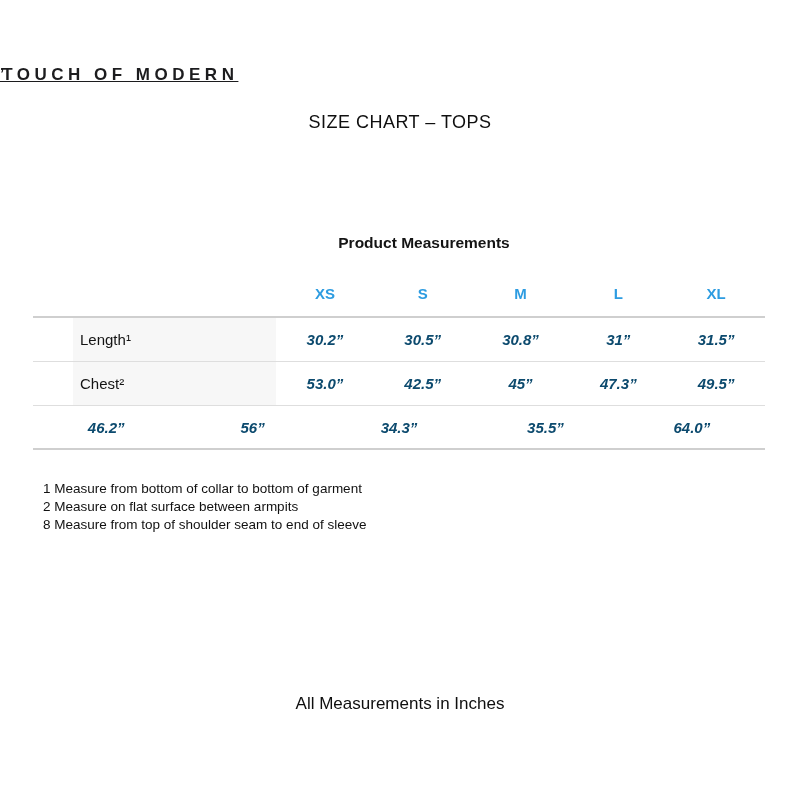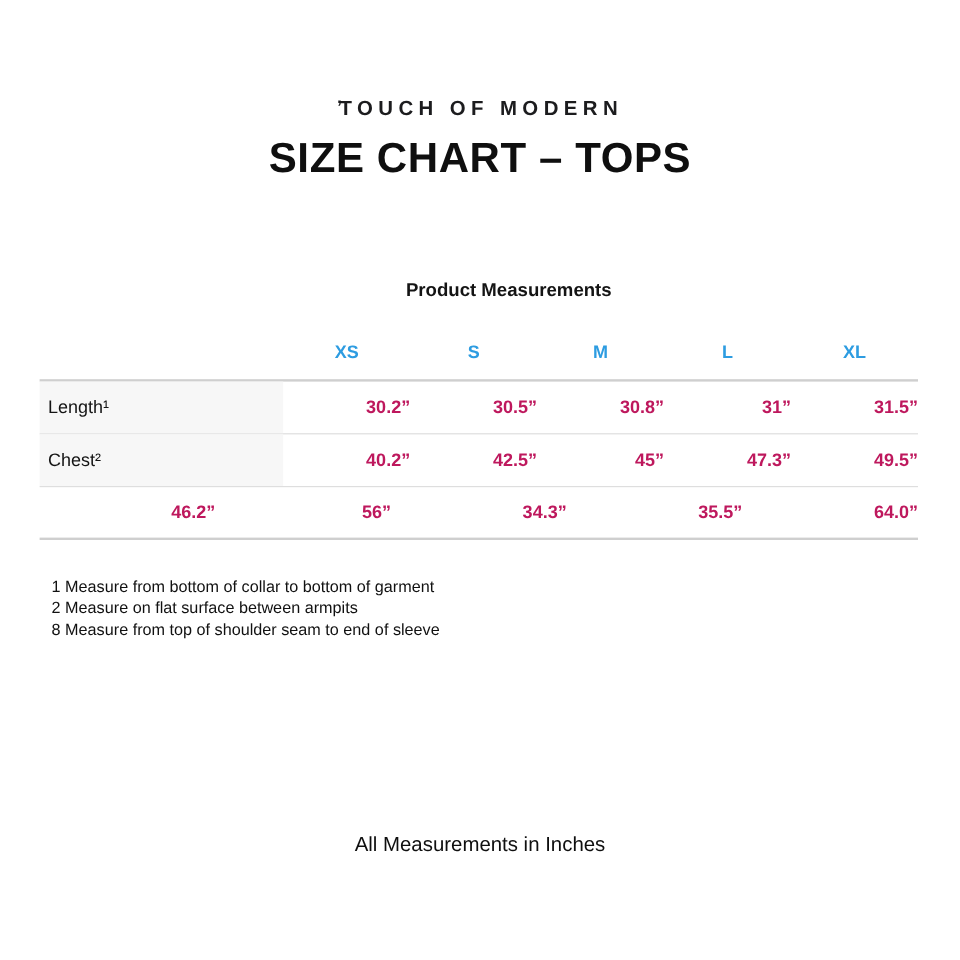--- a/index.html
+++ b/index.html
@@ -15,37 +15,38 @@
     font-family:"Liberation Sans","DejaVu Sans",sans-serif;
     color:var(--text);
   }
   .page{
     position:relative;
     width:800px;height:800px;
     background:#fff;
     overflow:hidden;
   }
   .logo{
-    position:absolute;top:81px;left:0;width:100%;
-    text-align:center;
+    position:absolute;top:64px;left:0;width:100%;
+    text-align:left;
     font-size:17px;font-weight:700;
     letter-spacing:4.5px;
     color:#1c1c1e;
     white-space:nowrap;
+    text-decoration:underline;
   }
   .logo .tick{
     font-size:15px;
     letter-spacing:0;
     vertical-align:2px;
     margin-right:-2px;
   }
   .page-title{
     position:absolute;top:112px;left:0;width:100%;
     text-align:center;
-    font-size:35px;font-weight:700;
+    font-size:18px;font-weight:400;
     letter-spacing:0.5px;
     color:#0f0f0f;
   }
   .table-caption{
     position:absolute;top:234px;left:0;width:100%;
     text-align:center;
     font-size:15.5px;font-weight:600;
     color:#141414;
     padding-left:48px;
   }
@@ -69,29 +70,31 @@
     border-bottom:2px solid var(--border-strong);
   }
   .label-cell{
     width:203px;
     align-self:stretch;
     display:flex;align-items:center;
     padding-left:7px;
     background:var(--label-bg);
     font-size:15px;font-weight:400;
     color:#141414;
+    margin-left:40px;
   }
   .header-row .label-cell{
     background:transparent;
   }
   .val-cell{
     flex:1;
-    text-align:right;
+    text-align:center;
     font-size:15px;font-weight:600;
-    color:#be185d;
+    color:#0c4a6e;
+    font-style:italic;
   }
   .size-cell{
     flex:1;
     text-align:center;
     font-size:15px;font-weight:700;
     color:var(--accent);
   }
   .footnotes{
     position:absolute;top:480px;left:43px;
     font-size:13.5px;line-height:18px;
@@ -132,21 +135,21 @@
       <div class="label-cell">Length¹</div>
       <div class="val-cell">30.2”</div>
       <div class="val-cell">30.5”</div>
       <div class="val-cell">30.8”</div>
       <div class="val-cell">31”</div>
       <div class="val-cell">31.5”</div>
     </div>
 
     <div class="t-row data-row">
       <div class="label-cell">Chest²</div>
-      <div class="val-cell">40.2”</div>
+      <div class="val-cell">53.0”</div>
       <div class="val-cell">42.5”</div>
       <div class="val-cell">45”</div>
       <div class="val-cell">47.3”</div>
       <div class="val-cell">49.5”</div>
     </div>
 
     <div class="t-row data-row">
       <div class="val-cell">46.2”</div>
       <div class="val-cell">56”</div>
       <div class="val-cell">34.3”</div>

